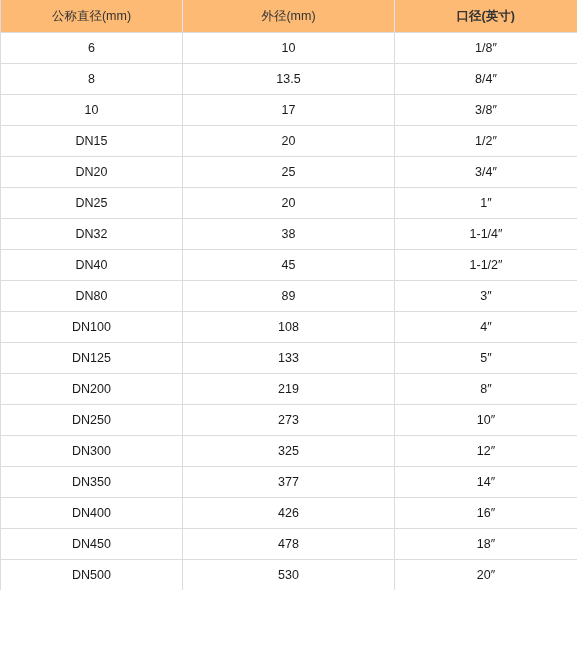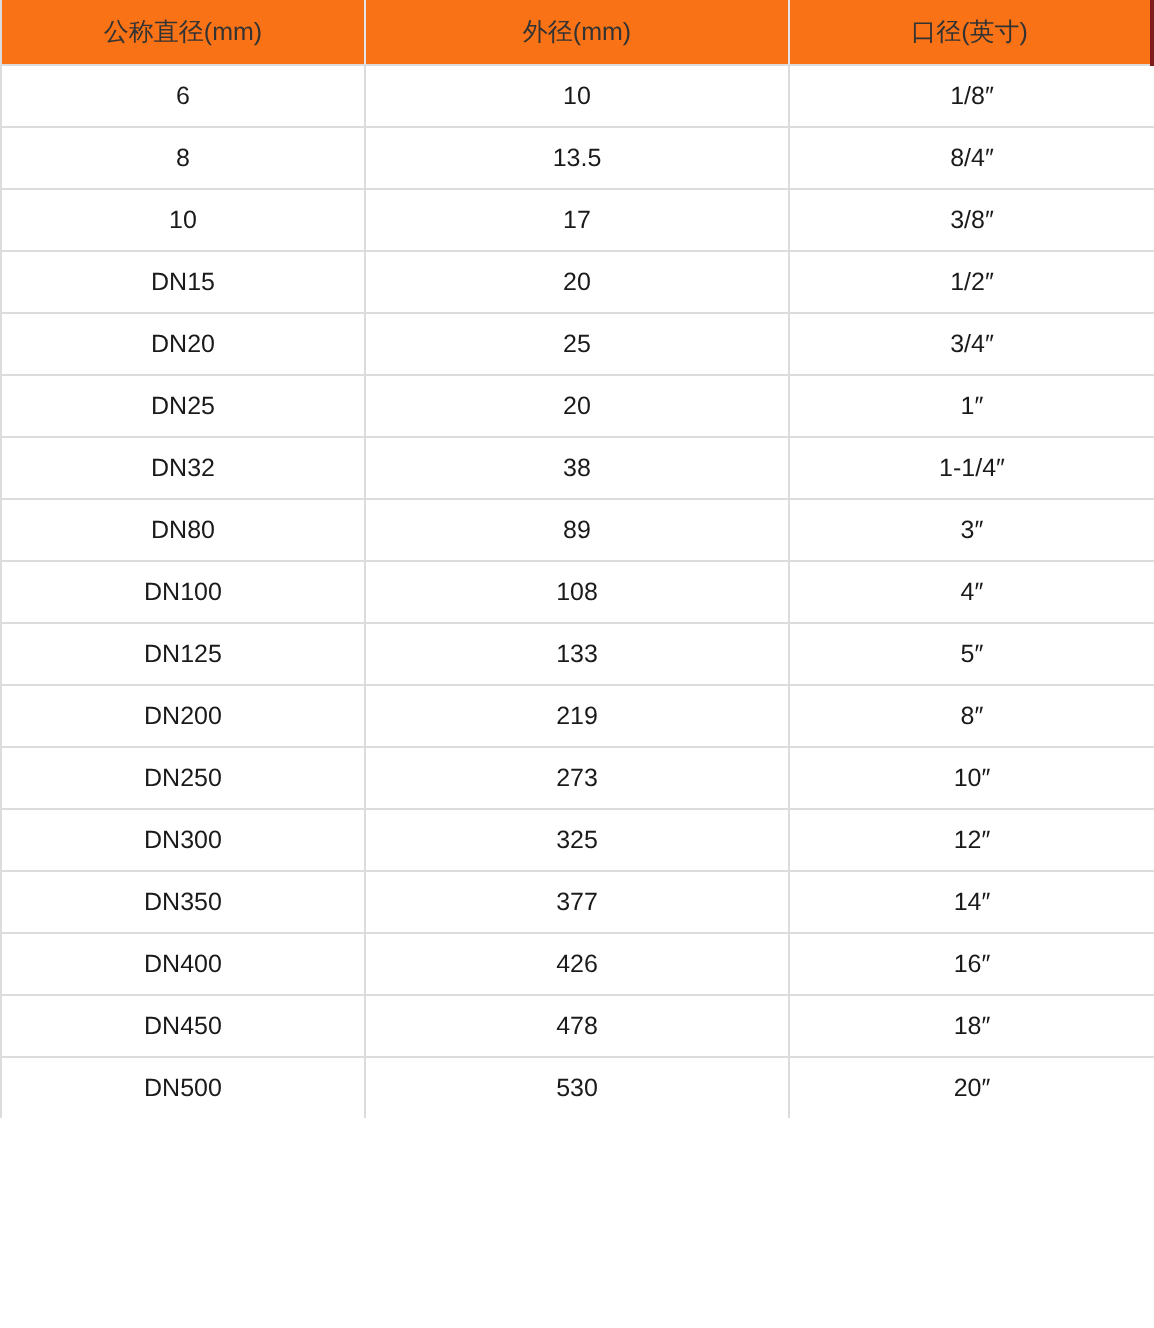--- a/index.html
+++ b/index.html
@@ -17,37 +17,38 @@
   #spec-table {
     width: 577px;
     border-collapse: collapse;
     table-layout: fixed;
   }
   #spec-table col.c1 { width: 182px; }
   #spec-table col.c2 { width: 212px; }
   #spec-table col.c3 { width: 183px; }
 
   #spec-table th {
-    background: #f97316;
+    background: #fdba74;
     color: #333333;
     font-size: 12.5px;
     font-weight: normal;
     height: 32px;
     line-height: 32px;
     padding: 0;
     text-align: center;
     border-right: 1px solid #e2e6ec;
     border-bottom: 1px solid #dcdcdc;
     white-space: nowrap;
   }
   #spec-table th:first-child {
     border-left: 1px solid #dcdcdc;
   }
   #spec-table th:last-child {
-    border-right: 6px solid #7f1d1d;
+    border-right: 2px solid #7f1d1d;
+    font-weight: bold;
   }
 
   #spec-table td {
     background: #ffffff;
     color: #1a1a1a;
     font-size: 12.5px;
     height: 30px;
     line-height: 30px;
     padding: 0;
     text-align: center;
@@ -108,20 +109,25 @@
         <td>DN25</td>
         <td>20</td>
         <td>1″</td>
       </tr>
       <tr>
         <td>DN32</td>
         <td>38</td>
         <td>1-1/4″</td>
       </tr>
       <tr>
+        <td>DN40</td>
+        <td>45</td>
+        <td>1-1/2″</td>
+      </tr>
+      <tr>
         <td>DN80</td>
         <td>89</td>
         <td>3″</td>
       </tr>
       <tr>
         <td>DN100</td>
         <td>108</td>
         <td>4″</td>
       </tr>
       <tr>

